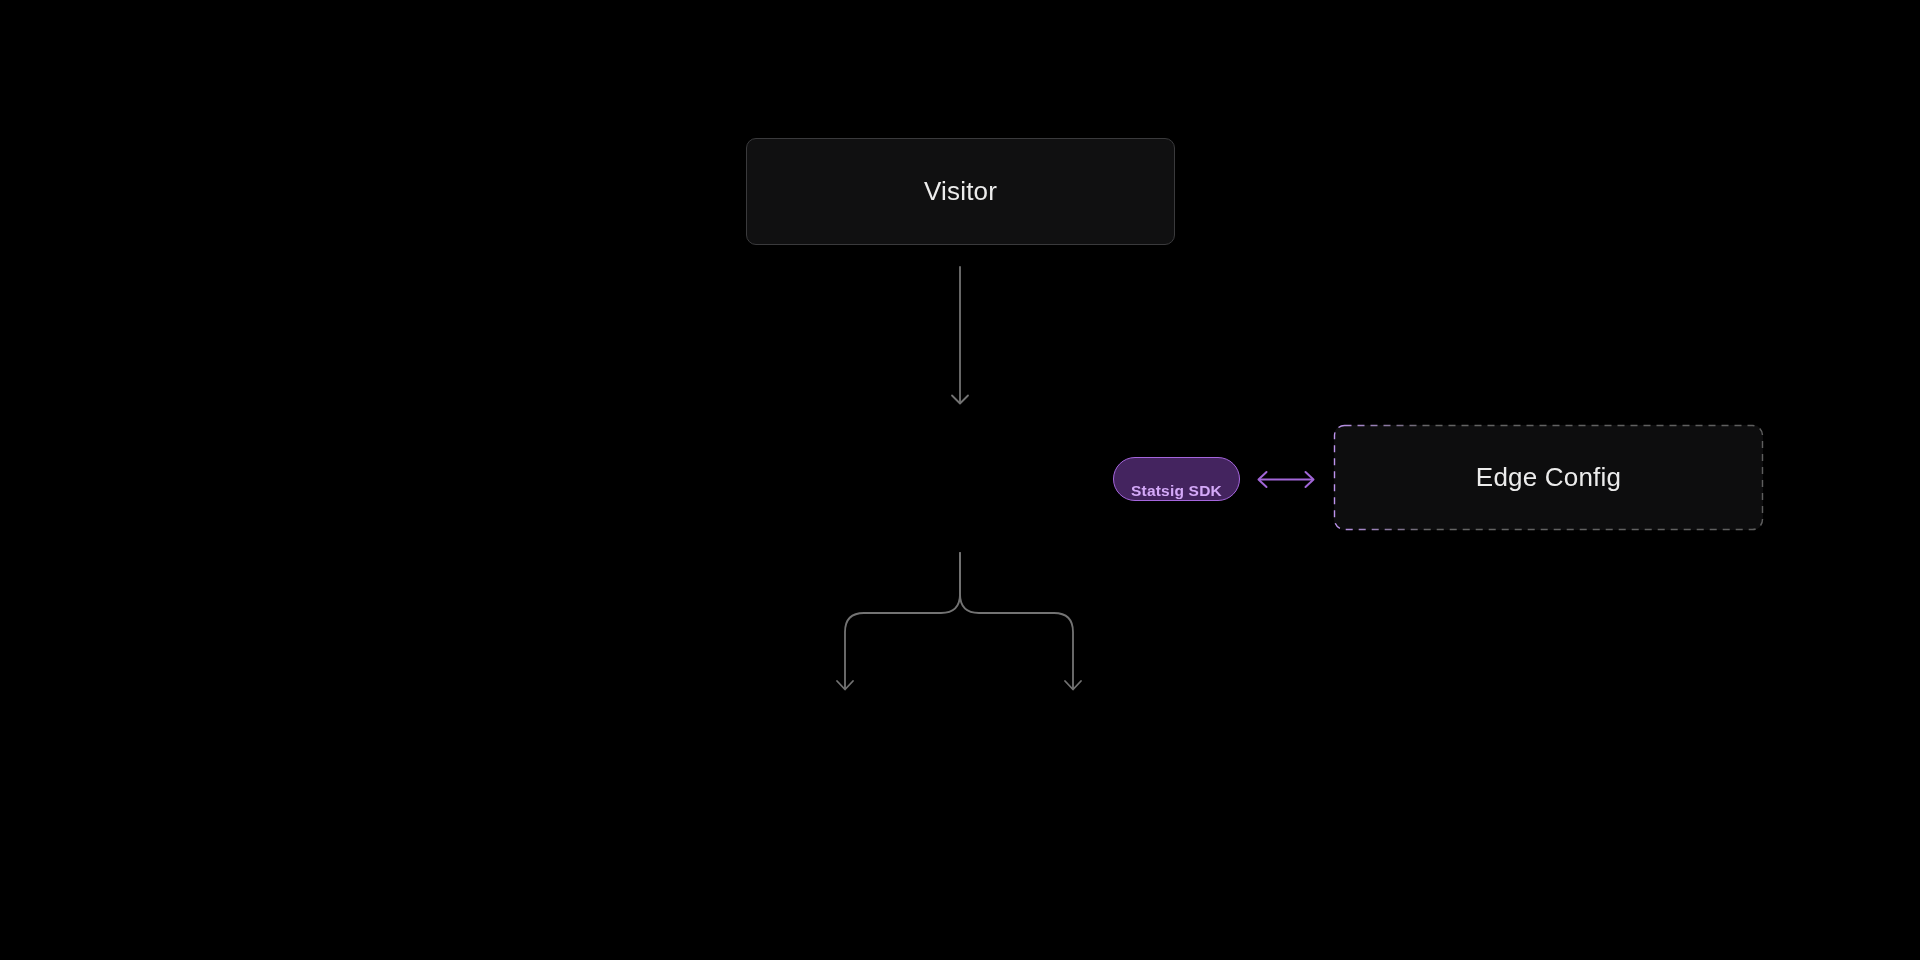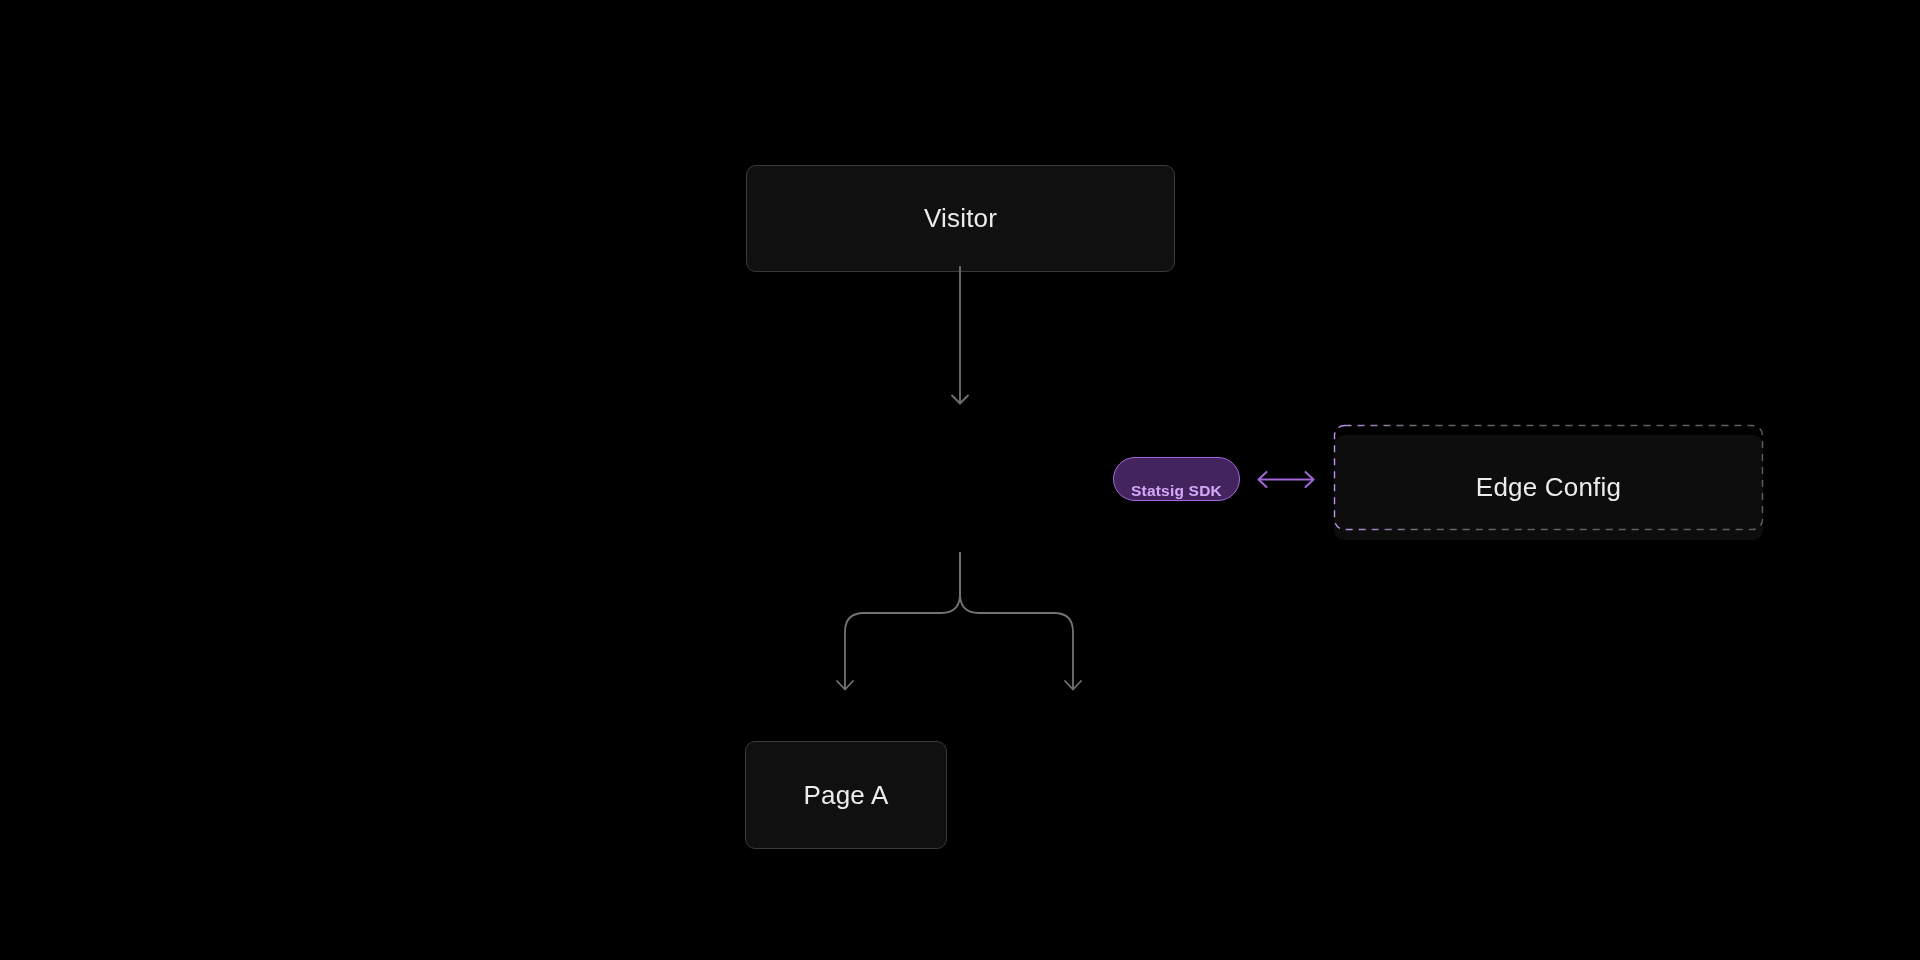--- a/index.html
+++ b/index.html
@@ -19,39 +19,39 @@
     background:var(--background);
     font-family:"Liberation Sans","DejaVu Sans",sans-serif;
     position:relative;
   }
   .stage{position:absolute;inset:0;}
   .node{
     position:absolute;
     background:var(--node-fill);
     border:1px solid var(--node-border);
     border-radius:10px;
-    display:flex;align-items:center;justify-content:center;margin-top:27px;
+    display:flex;align-items:center;justify-content:center;
   }
   .node .label{
     color:var(--node-text);
     font-size:26px;
     letter-spacing:.2px;
     white-space:nowrap;
   }
   .node-visitor{left:746px;top:138px;width:429px;height:107px;}
   .node-middleware{
     left:746px;top:427px;width:429px;height:106px;
     border:1px solid transparent;
     background:
       linear-gradient(var(--node-fill),var(--node-fill)) padding-box,
       linear-gradient(90deg,#38383a 0%,#38383a 55%,#644490 80%,var(--accent-purple) 100%) border-box;
   }
   .node-middleware .label{padding-right:66px;}
   .node-edge-config{
-    left:1334px;top:408px;width:429px;height:105px;
+    left:1334px;top:425px;width:429px;height:105px;
     border:none; 
     background:#0d0d0e;
   }
   .node-page-a{left:745px;top:714px;width:202px;height:108px;}
   .node-page-b{left:973px;top:714px;width:201px;height:108px;}
   .sdk-badge{
     position:absolute;
     left:1113px;top:457px;width:127px;height:44px;
     background:var(--badge-fill);
     border:1.5px solid var(--badge-border);
@@ -80,23 +80,20 @@
 
   <div class="node node-visitor">
     <span class="label">Visitor</span>
   </div>
 
 
   <div class="node node-edge-config">
     <span class="label">Edge Config</span>
   </div>
 
-  <div class="node node-page-a">
-    <span class="label">Page A</span>
-  </div>
 
   <div class="sdk-badge">
     <span class="badge-label">Statsig SDK</span>
   </div>
 
   <svg class="connector-layer" viewBox="0 0 1920 960" xmlns="http://www.w3.org/2000/svg">
     <defs>
       <linearGradient id="dashGrad" x1="0" y1="0" x2="1" y2="0">
         <stop offset="0%" stop-color="#bd93ee"></stop>
         <stop offset="22%" stop-color="#646464"></stop>

